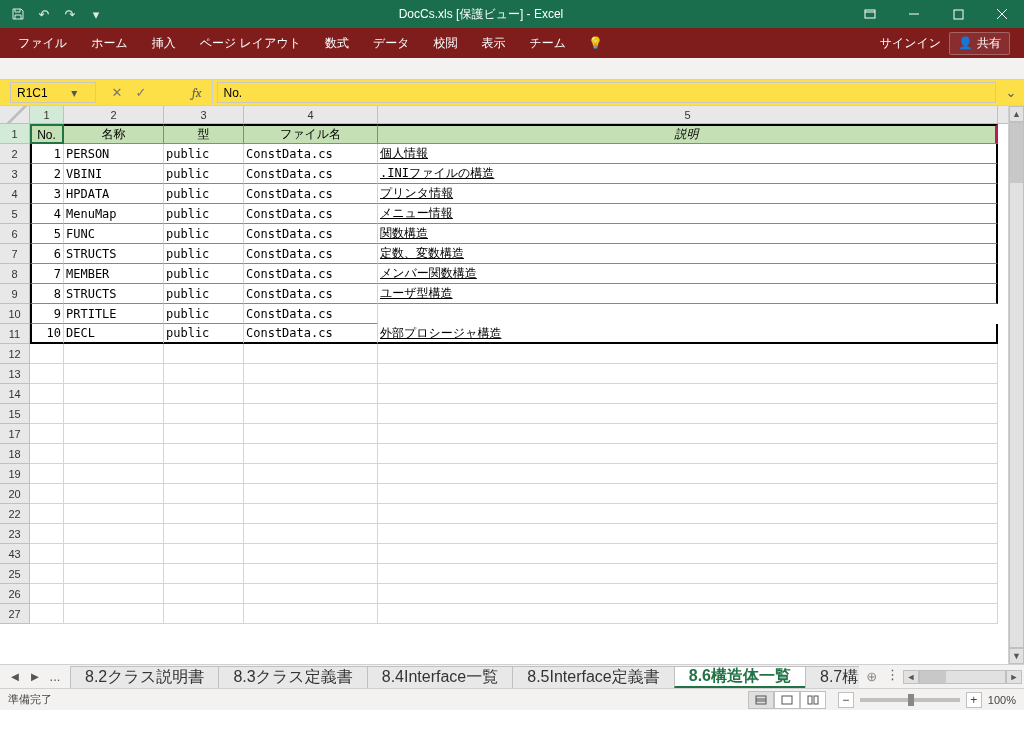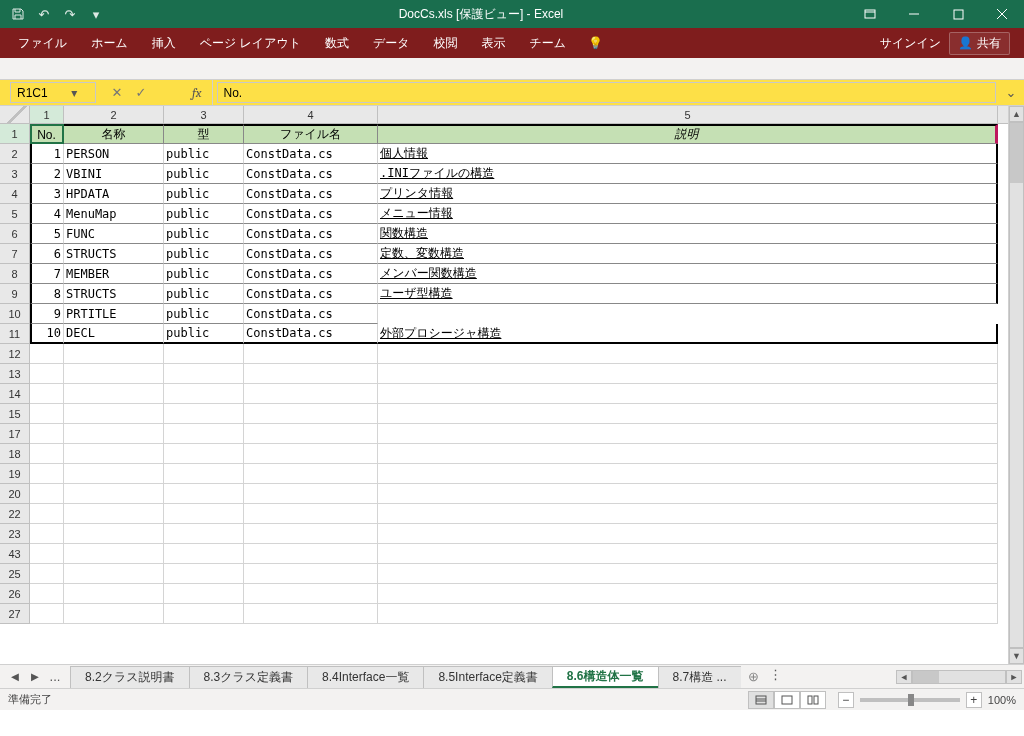--- a/index.html
+++ b/index.html
@@ -59,21 +59,21 @@
 
 .data-row .cell { border-bottom: 1px solid #888; }
 .data-row .cell.c1 { border-left: 2px solid #000; }
 .data-row .cell.c5 { border-right: 2px solid #000; text-decoration: underline; }
 .data-row.last .cell { border-bottom: 2px solid #000; }
 
 .sheet-tabs-area { height: 24px; display: flex; align-items: stretch; background: #f3f2f1; border-top: 1px solid #d0d0d0; }
 .tab-nav { display: flex; align-items: center; padding: 0 6px; gap: 2px; }
 .tab-nav-btn { width: 18px; height: 18px; display: flex; align-items: center; justify-content: center; color: #555; }
 .sheet-tabs { display: flex; align-items: flex-end; height: 100%; overflow: hidden; }
-.sheet-tab { padding: 5px 14px; height: 22px; display: flex; align-items: center; font-size: 12px; background: #fff; border: 1px solid #c0c0c0; border-bottom: none; margin-right: -1px; color: #333; white-space: nowrap; }
+.sheet-tab { padding: 5px 14px; height: 22px; display: flex; align-items: center; font-size: 16px; background: #fff; border: 1px solid #c0c0c0; border-bottom: none; margin-right: -1px; color: #333; white-space: nowrap; }
 .sheet-tab.active { background: #fff; border-bottom: 2px solid #217346; color: #217346; font-weight: 600; }
 .sheet-tab.inactive { background: #e8e8e8; }
 .add-sheet { width: 26px; display: flex; align-items: center; justify-content: center; color: #888; }
 .tab-spacer { flex: 1; }
 .h-scroll { width: 130px; display: flex; align-items: center; padding: 0 2px; }
 .h-scroll .track { flex: 1; height: 14px; background: #e1e1e1; border: 1px solid #c0c0c0; position: relative; }
 .h-scroll .thumb { position: absolute; left: 0; width: 26px; top: 0; bottom: 0; background: #c8c8c8; }
 .h-scroll .arrow { width: 16px; height: 14px; background: #e1e1e1; border: 1px solid #c0c0c0; display: flex; align-items: center; justify-content: center; font-size: 9px; color: #555; }
 
 .v-scroll { width: 16px; background: #f3f2f1; border-left: 1px solid #d0d0d0; display: flex; flex-direction: column; }

